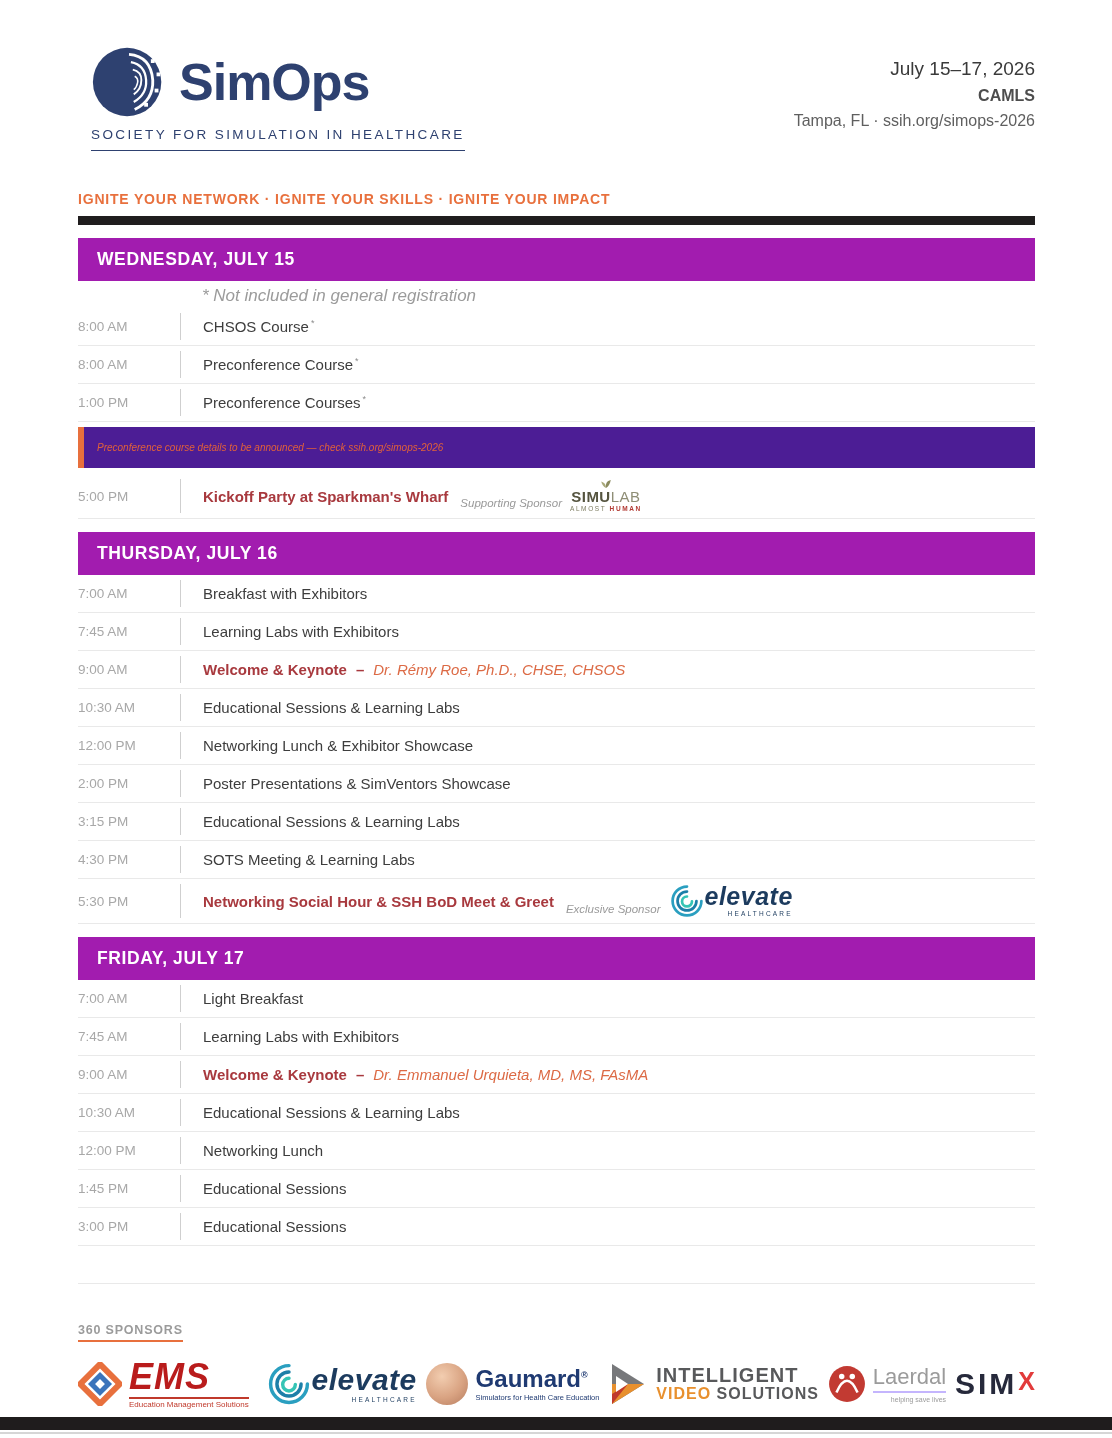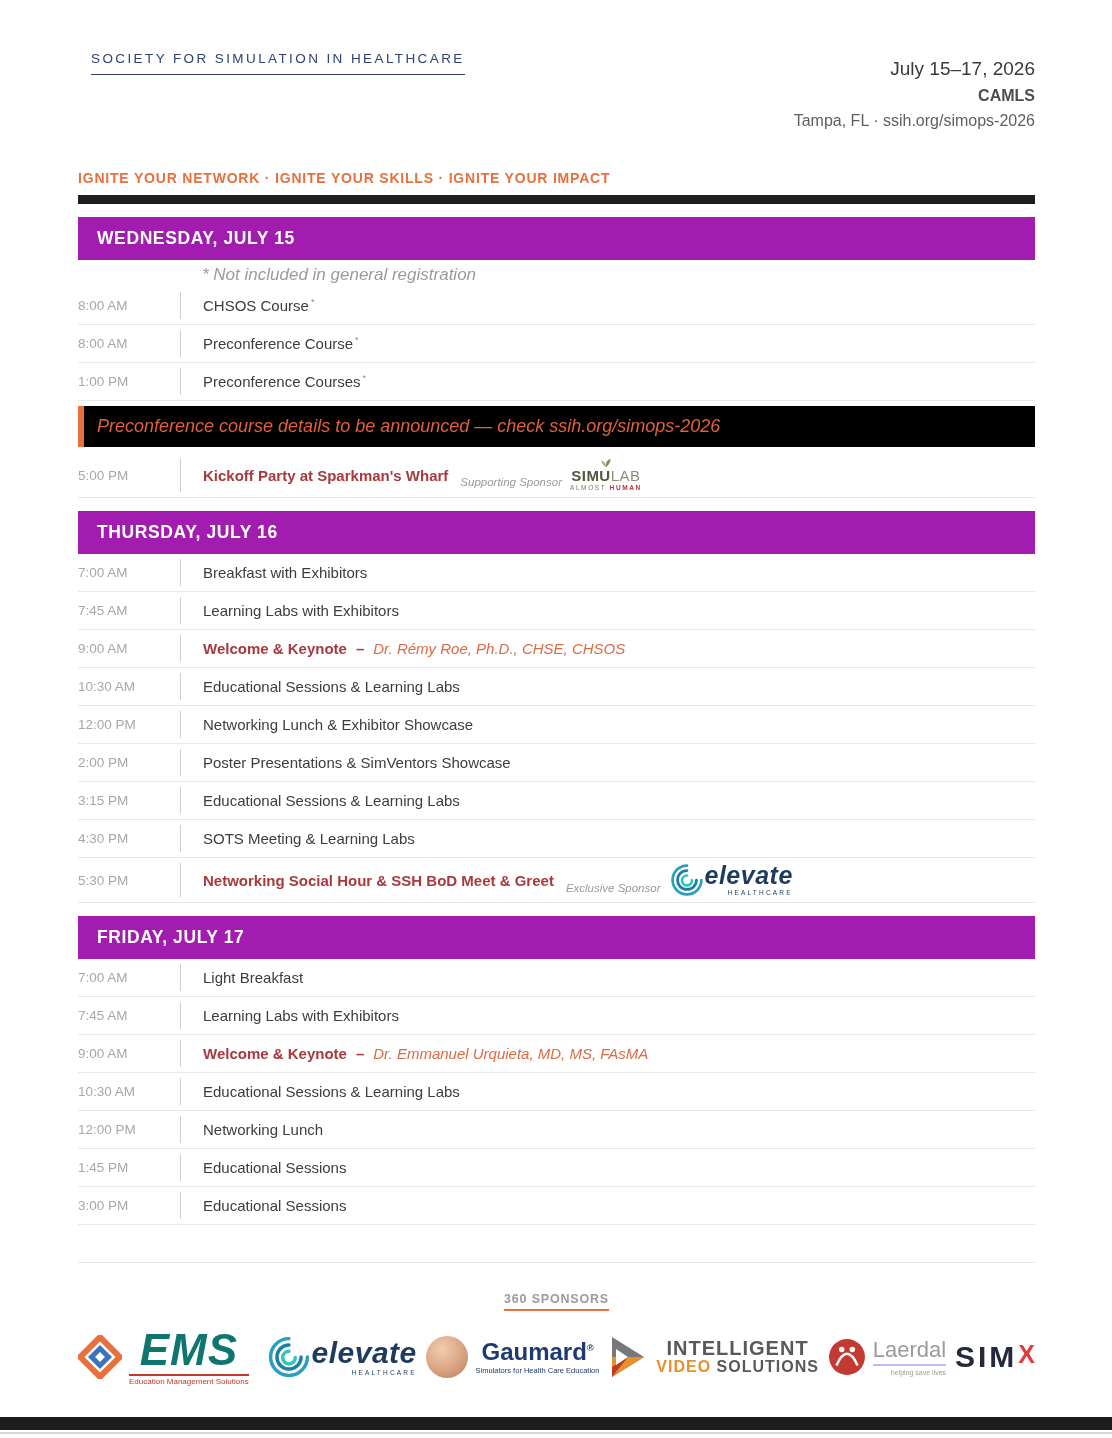--- a/index.html
+++ b/index.html
@@ -40,22 +40,22 @@
   .row-div{width:1px;align-self:stretch;background:#cfcfcf;margin:5px 0;}
   .row-body{padding-left:22px;display:flex;align-items:center;flex-wrap:nowrap;
     font-size:15px;color:#3d3d3d;}
   .row-title sup{font-size:9px;color:#8c8c8c;margin-left:2px;}
   .hl{font-weight:bold;color:#a8393e;}
   .dash{font-weight:bold;color:#a8393e;margin:0 9px;}
   .speaker{font-style:italic;color:#dc6a45;}
   .sponsor-label{font-style:italic;color:#9a9a9a;font-size:11.5px;margin-left:12px;
     align-self:flex-end;padding-bottom:4px;white-space:nowrap;}
 
-  .callout{margin:5px 0 6px 0;background:#000000;border-left:6px solid #e8703d;min-height:41px;
-    display:flex;align-items:center;padding-left:13px;font-size:18px;font-style:italic;color:#e0603a;}
+  .callout{margin:5px 0 6px 0;background:#4c1d95;border-left:6px solid #e8703d;min-height:41px;
+    display:flex;align-items:center;padding-left:13px;font-size:10px;font-style:italic;color:#e0603a;}
 
   
   .logo{display:inline-flex;align-items:center;}
   .logo-simulab{flex-direction:column;margin-left:8px;line-height:1;}
   .sl-leaf{width:16px;height:10px;}
   .sl-top{font-size:15px;letter-spacing:.5px;}
   .sl-top b{color:#55543f;} .sl-top i{font-style:normal;color:#8f8e76;}
   .sl-bot{font-size:6.5px;letter-spacing:1.6px;margin-top:2px;}
   .sl-bot{color:#7d7c60;} .sl-bot b{color:#b23a33;}
 
@@ -63,21 +63,21 @@
   .logo-elevate svg{width:36px;height:36px;}
   .el-col{display:flex;flex-direction:column;align-items:flex-end;line-height:1;}
   .el-name{font-size:25px;font-weight:bold;font-style:italic;color:#1c3b5e;letter-spacing:.5px;}
   .el-sub{font-size:6.5px;letter-spacing:2.2px;color:#1c3b5e;margin-top:2px;}
   .sponsors .logo-elevate .el-name{font-size:30px;}
   .sponsors .logo-elevate svg{width:46px;height:46px;}
 
   .logo-ems{gap:7px;}
   .logo-ems svg{width:44px;height:44px;}
   .ems-col{display:flex;flex-direction:column;line-height:1;}
-  .ems-name{font-size:44px;font-weight:bold;font-style:italic;color:#0f766e;letter-spacing:1px;}
+  .ems-name{font-size:36px;font-weight:bold;font-style:italic;color:#b91c1c;letter-spacing:1px;}
   .ems-sub{font-size:8px;color:#c0392b;border-top:2px solid #c0392b;padding-top:2px;margin-top:2px;}
 
   .logo-gaumard{gap:8px;}
   .gau-ball{width:42px;height:42px;border-radius:50%;
     background:radial-gradient(circle at 38% 32%,#f2cdb0,#d9a382 55%,#b57b5e);}
   .gau-col{display:flex;flex-direction:column;line-height:1;}
   .gau-name{font-size:24px;font-weight:bold;color:#1f3a72;}
   .gau-name sup{font-size:9px;}
   .gau-sub{font-size:7.5px;color:#1f3a72;margin-top:3px;}
 
@@ -92,36 +92,52 @@
   .logo-laerdal svg{width:38px;height:38px;}
   .lae-col{display:flex;flex-direction:column;align-items:flex-end;line-height:1;}
   .lae-name{font-size:22px;color:#9b9b9b;border-bottom:2px solid #c4b5fd;padding-bottom:3px;}
   .lae-sub{font-size:7px;color:#9b9b9b;margin-top:3px;}
 
   .logo-simx{align-items:flex-start;}
   .simx-sim{font-size:30px;font-weight:800;color:#26293b;letter-spacing:3px;}
   .simx-x{font-size:25px;font-weight:800;color:#e23b3b;margin-left:1px;}
 
   
-  .sponsors{margin-top:26px;text-align:center;}
+  .sponsors{margin-top:36px;}
   .sponsors-title{display:inline-block;font-size:12.5px;font-weight:bold;color:#9b9b9b;
     letter-spacing:.8px;border-bottom:2px solid #e8703d;padding-bottom:3px;}
   .sponsor-logos{margin-top:17px;display:flex;justify-content:space-between;align-items:center;}
 
   
   .footer-bar{position:absolute;left:0;right:0;bottom:8px;height:13px;background:#1f1c1d;}
   .footer-edge{position:absolute;left:0;right:0;bottom:4px;height:2px;background:#d6d6d6;}
 </style>
 </head>
 <body>
 
 <div class="page">
 
   <header class="top">
     <div class="brand">
+      <div class="brand-row">
+        <span class="brand-mark">
+          <svg viewBox="0 0 80 80">
+            <circle cx="38" cy="40" r="36" fill="#2e4170"></circle>
+            <path d="M40 11 q23 2 25 27 q1 21 -19 31" fill="none" stroke="#fff" stroke-width="3"></path>
+            <path d="M42 19 q15 3 16 19 q1 15 -13 23" fill="none" stroke="#fff" stroke-width="2.4"></path>
+            <path d="M44 27 q9 2 9 11 q0 10 -8 15" fill="none" stroke="#fff" stroke-width="2"></path>
+            <path d="M46 34 q4 2 3 7 q-1 5 -4 7" fill="none" stroke="#fff" stroke-width="1.6"></path>
+            <rect x="63" y="16" width="4" height="4" fill="#fff"></rect>
+            <rect x="69" y="30" width="4" height="4" fill="#fff"></rect>
+            <rect x="67" y="47" width="4" height="4" fill="#fff"></rect>
+            <rect x="56" y="62" width="4" height="4" fill="#fff"></rect>
+          </svg>
+        </span>
+        <span class="brand-name">SimOps</span>
+      </div>
       <span class="brand-sub">SOCIETY FOR SIMULATION IN HEALTHCARE</span>
     </div>
     <div class="event-info">
       <div class="event-dates">July 15–17, 2026</div>
       <div class="event-venue">CAMLS</div>
       <div class="event-loc">
         <span>Tampa, FL</span>
         <span>·</span>
         <span class="url">ssih.org/simops-2026</span>
       </div>

